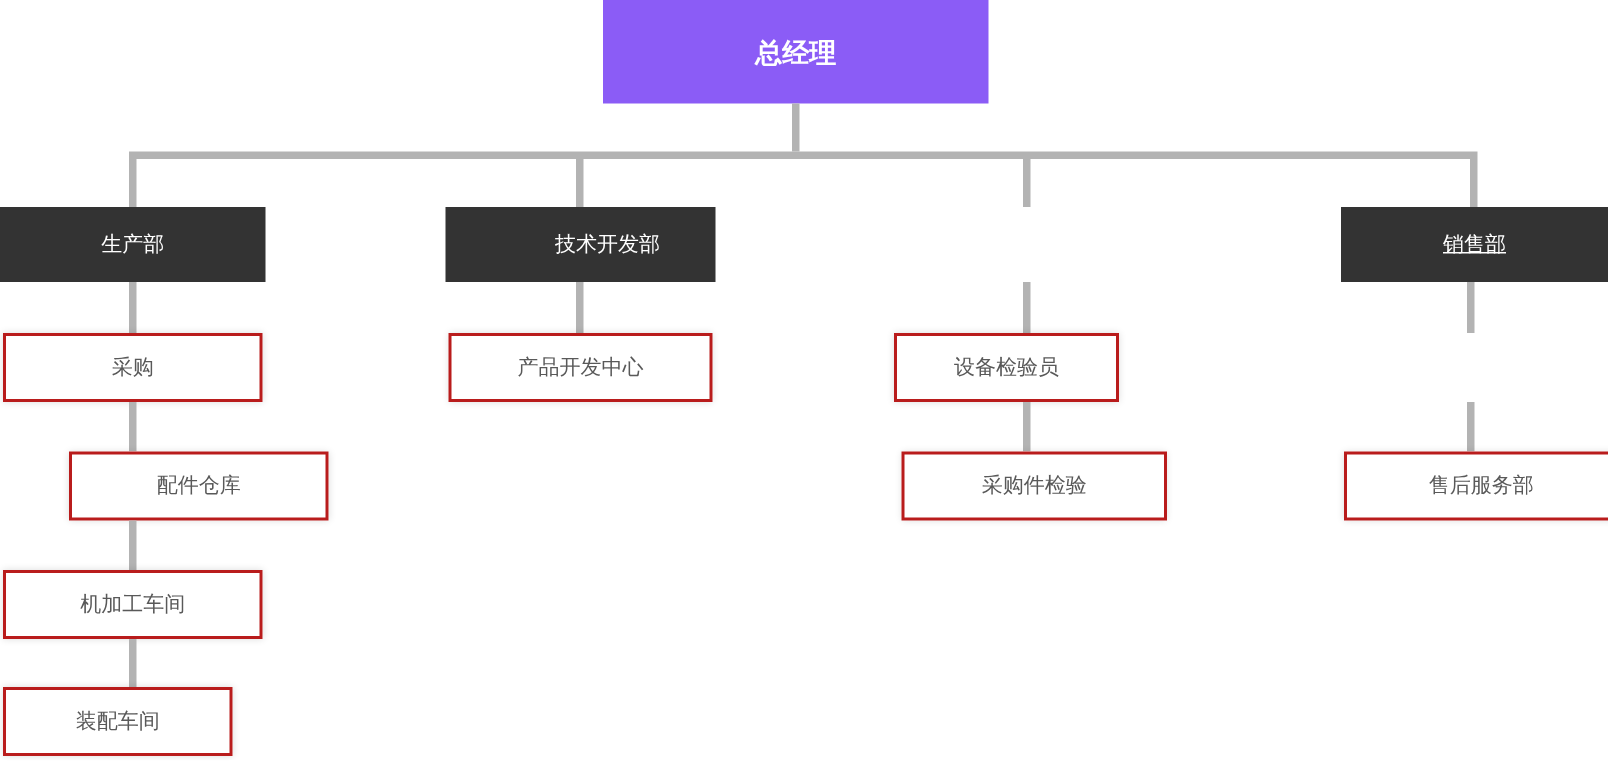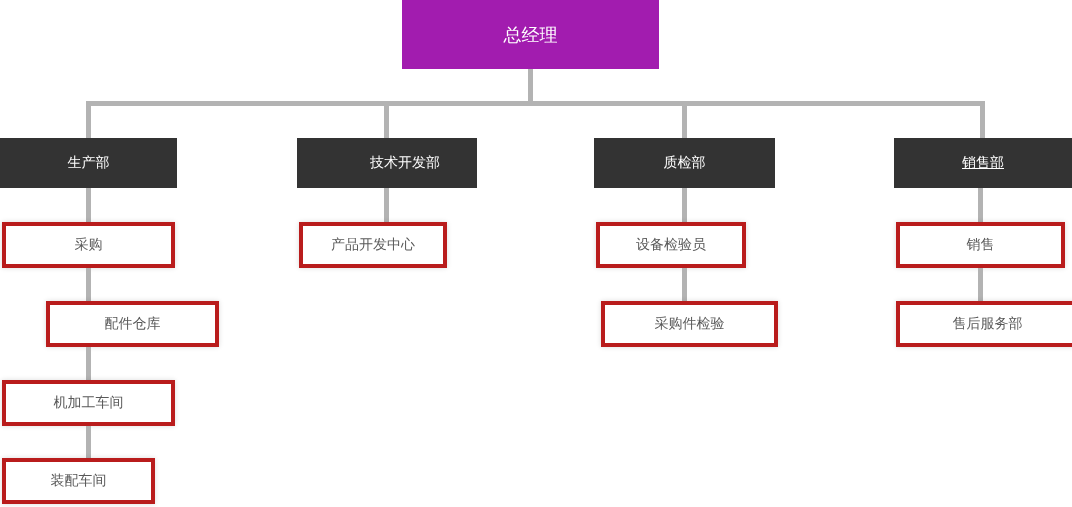--- a/index.html
+++ b/index.html
@@ -11,41 +11,41 @@
   .canvas {
     position: relative;
     width: 1072px;
     height: 507px;
     background: #ffffff;
     overflow: hidden;
   }
   .box-root {
     position: absolute;
     left: 402px; top: 0; width: 257px; height: 69px;
-    background: #a21caf;
+    background: #8b5cf6;
     color: #ffffff;
     font-size: 18px;
-    font-weight: normal;
+    font-weight: bold;
     display: flex; align-items: center; justify-content: center;
     box-sizing: border-box;
   }
   .dept {
     position: absolute;
     top: 138px; height: 50px;
     background: #333333;
     color: #ffffff;
     font-size: 14px;
     display: flex; align-items: center; justify-content: center;
     box-sizing: border-box;
   }
   .child {
     position: absolute;
     height: 46px;
     background: #ffffff;
-    border: 4px solid #b91c1c;
+    border: 2px solid #b91c1c;
     box-shadow: 0 0 5px rgba(0,0,0,0.14);
     color: #595959;
     font-size: 14px;
     display: flex; align-items: center; justify-content: center;
     box-sizing: border-box;
   }
   .cv { position: absolute; width: 5px; background: #b3b3b3; }
   .ch { position: absolute; height: 5px; background: #b3b3b3; }
 </style>
 </head>
@@ -59,38 +59,36 @@
 
   <div class="ch" style="left:86px; top:101px; width:899px;"></div>
 
   <div class="cv" style="left:86px;  top:106px; height:32px;"></div>
   <div class="cv" style="left:384px; top:106px; height:32px;"></div>
   <div class="cv" style="left:682px; top:106px; height:32px;"></div>
   <div class="cv" style="left:980px; top:106px; height:32px;"></div>
 
   <div class="dept" style="left:0;     width:177px;text-align:right;">生产部</div>
   <div class="dept" style="left:297px; width:180px;padding-left:36px;">技术开发部</div>
-  <div class="dept" style="left:594px; width:181px;">质检部</div>
   <div class="dept" style="left:894px; width:178px;text-decoration:underline;">销售部</div>
 
   <div class="cv" style="left:86px; top:188px; height:34px;"></div>
   <div class="child" style="left:2px; top:222px; width:173px;">采购</div>
   <div class="cv" style="left:86px; top:268px; height:33px;"></div>
   <div class="child" style="left:2px; top:301px; width:173px;margin-left:44px;">配件仓库</div>
   <div class="cv" style="left:86px; top:347px; height:33px;"></div>
   <div class="child" style="left:2px; top:380px; width:173px;">机加工车间</div>
   <div class="cv" style="left:86px; top:426px; height:32px;"></div>
   <div class="child" style="left:2px; top:458px; width:153px;">装配车间</div>
 
   <div class="cv" style="left:384px; top:188px; height:34px;"></div>
-  <div class="child" style="left:299px; top:222px; width:148px;">产品开发中心</div>
+  <div class="child" style="left:299px; top:222px; width:176px;">产品开发中心</div>
 
   <div class="cv" style="left:682px; top:188px; height:34px;"></div>
   <div class="child" style="left:596px; top:222px; width:150px;">设备检验员</div>
   <div class="cv" style="left:682px; top:268px; height:33px;"></div>
   <div class="child" style="left:601px; top:301px; width:177px;">采购件检验</div>
 
   <div class="cv" style="left:978px; top:188px; height:34px;"></div>
-  <div class="child" style="left:896px; top:222px; width:169px;">销售</div>
   <div class="cv" style="left:978px; top:268px; height:33px;"></div>
   <div class="child" style="left:896px; top:301px; width:183px;">售后服务部</div>
 
 </div>
 
 </body></html>

